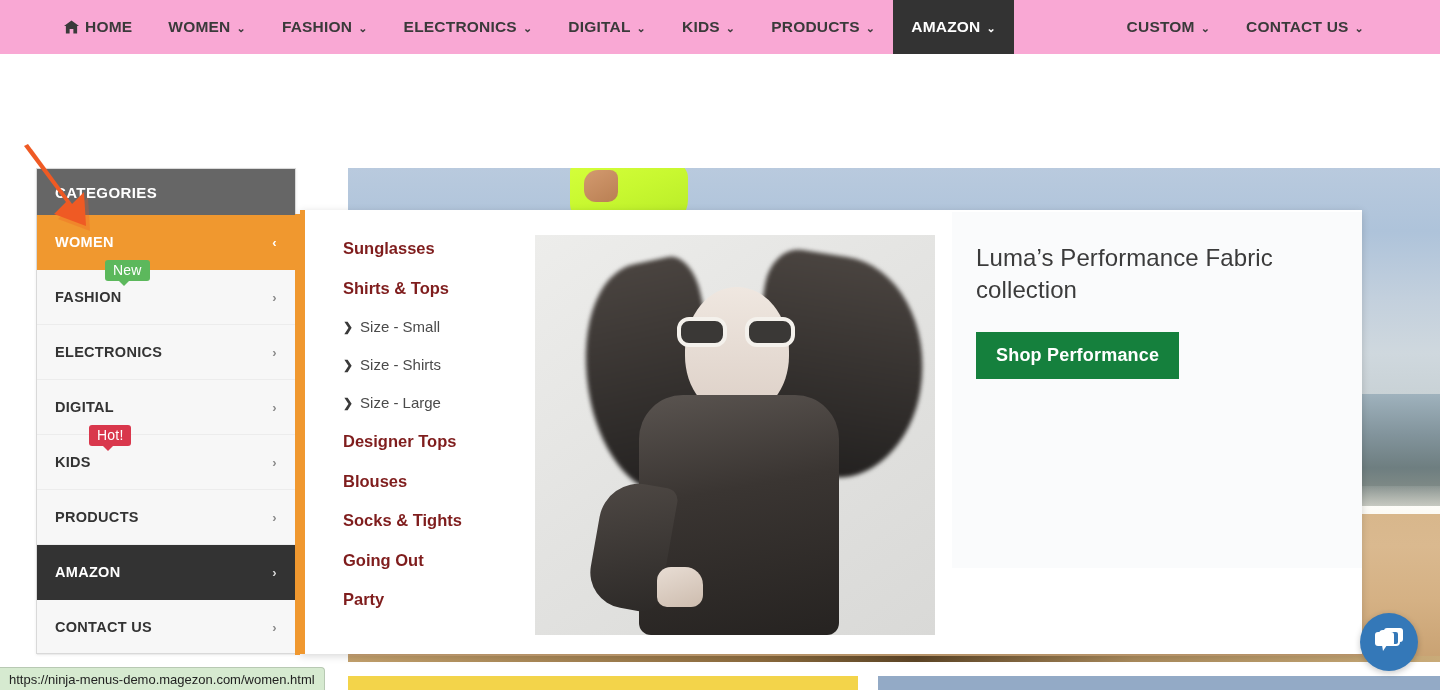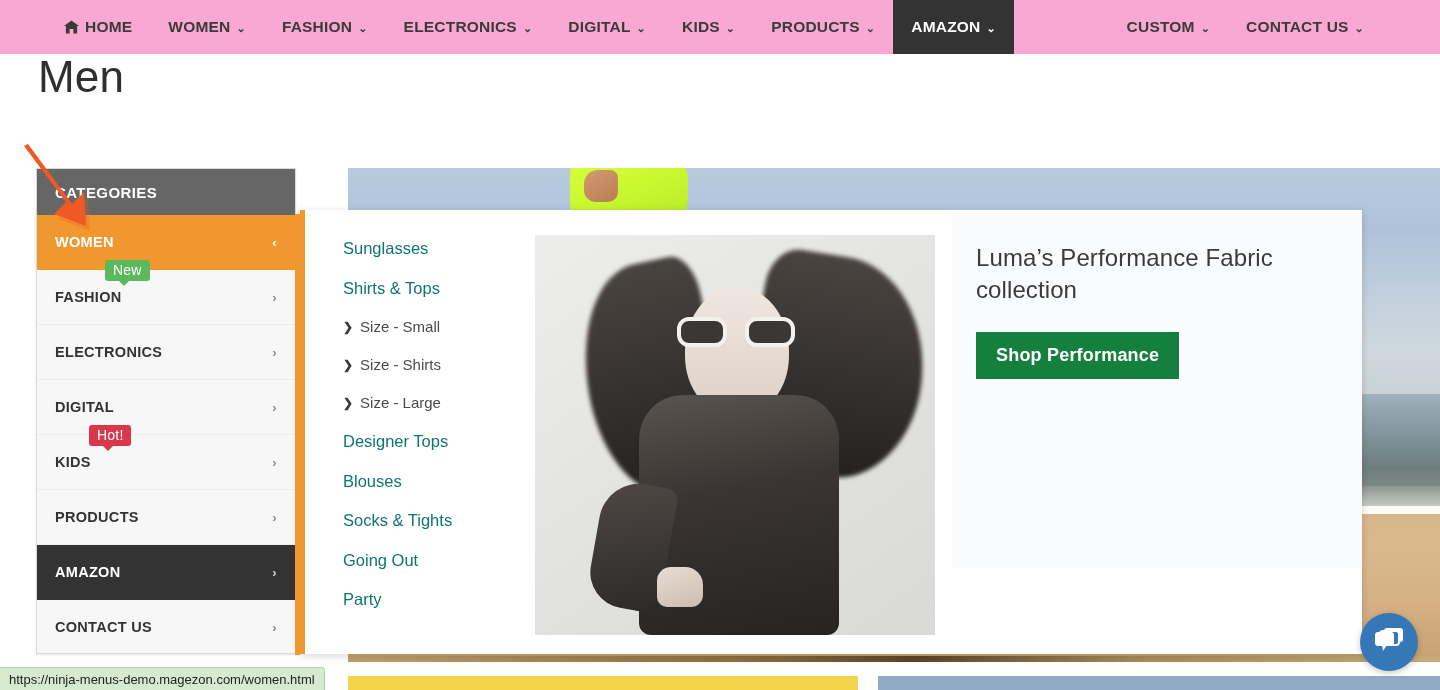--- a/index.html
+++ b/index.html
@@ -133,21 +133,21 @@
     position: absolute; left: 300px; top: 210px; width: 1062px; height: 444px;
     background: #ffffff;
     border-left: 5px solid #f0982f;
     box-shadow: 0 2px 8px rgba(0,0,0,.16);
     z-index: 5; display: flex;
   }
   .mega-links {
     width: 228px; padding: 30px 0 0 38px;
   }
   .mlink {
-    font-size: 16.5px; font-weight: 400; color: #0f766e;
+    font-size: 16.5px; font-weight: 700; color: #7f1d1d;
     line-height: 1; margin-bottom: 23px; cursor: pointer; white-space: nowrap;
   }
   .mlink.sub {
     font-size: 15px; font-weight: 400; color: #4a4a4a;
     display: flex; align-items: center; gap: 7px;
   }
   .mlink.sub .chev { font-size: 12px; font-weight: 800; color: #3a3a3a; }
   .mega-photo {
     width: 400px; height: 400px; margin-top: 25px; margin-left: 2px;
     background: linear-gradient(145deg,#ededeb 0%, #e3e3e1 48%, #d9d9d7 100%);
@@ -315,21 +315,20 @@
         <span>CUSTOM</span>
         <span class="caret">⌄</span>
       </div>
       <div class="nav-item">
         <span>CONTACT US</span>
         <span class="caret">⌄</span>
       </div>
     </div>
   </nav>
 
-  <h1 class="page-title">Men</h1>
 
   <div class="mega">
 
     <div class="mega-links">
       <div class="mlink">Sunglasses</div>
       <div class="mlink">Shirts &amp; Tops</div>
 
       <div class="mlink sub">
         <span class="chev">❯</span>
         <span>Size - Small</span>

